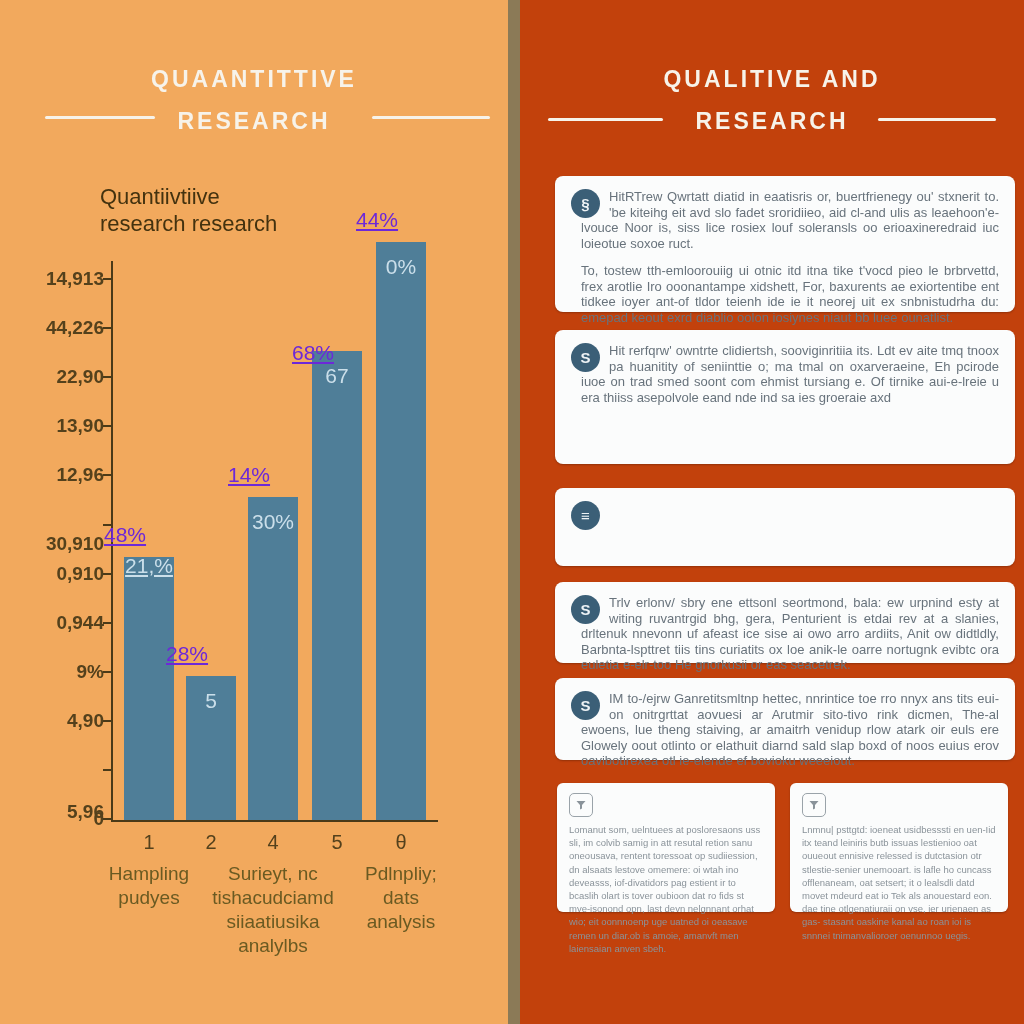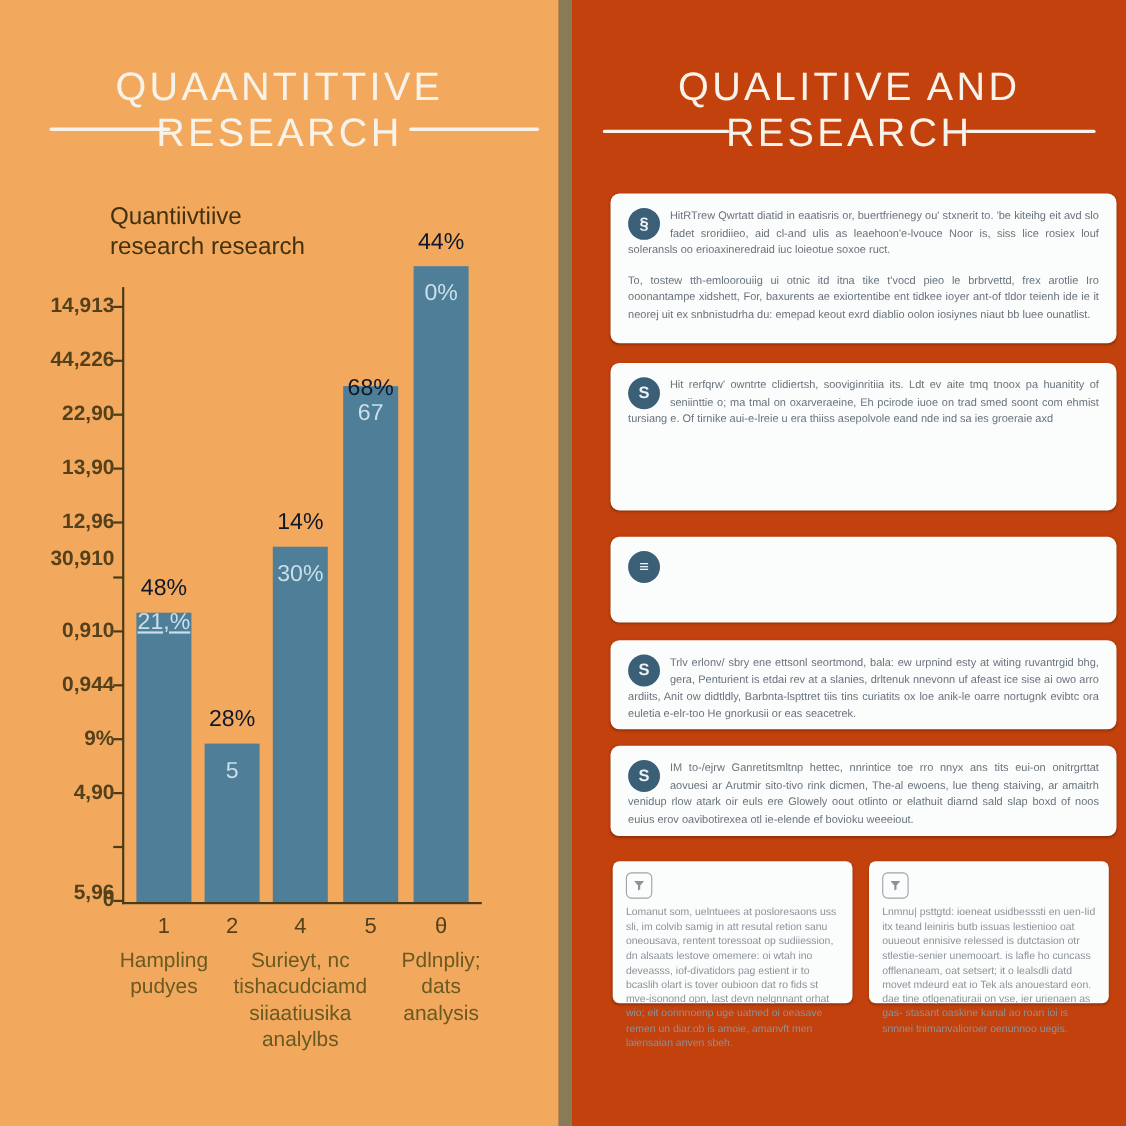--- a/index.html
+++ b/index.html
@@ -4,52 +4,52 @@
 <style>
   html,body{margin:0;padding:0;background:#222;}
   #stage{position:relative;width:1024px;height:1024px;overflow:hidden;
          font-family:"Liberation Sans",sans-serif;}
   
   .panel-left{position:absolute;left:0;top:0;width:508px;height:1024px;background:#F2A95D;}
   .divider{position:absolute;left:508px;top:0;width:12px;height:1024px;background:#8B7A57;}
   .panel-right{position:absolute;left:520px;top:0;width:504px;height:1024px;background:#c2410c;}
   
   .panel-title{position:absolute;top:58px;left:0;width:100%;margin:0;text-align:center;
-    color:#F7F3EA;font-size:36px;font-weight:normal;letter-spacing:3px;line-height:42px;}
+    color:#F7F3EA;font-size:23px;font-weight:bold;letter-spacing:3px;line-height:42px;}
   .trule{position:absolute;height:3px;background:#F7F3EA;border-radius:2px;}
   .lt-l{left:45px;top:116px;width:110px;}
   .lt-r{left:372px;top:116px;width:118px;}
   .rt-l{left:28px;top:118px;width:115px;}
   .rt-r{left:358px;top:118px;width:118px;}
   
   .chart-subtitle{position:absolute;left:100px;top:183px;color:#43320F;
     font-size:22px;line-height:27px;}
   #chart{position:absolute;left:0;top:0;width:508px;height:1024px;}
   .axis{position:absolute;background:#4A3A18;}
   .ytick{position:absolute;background:#4A3A18;height:2px;width:9px;}
   .ytl{position:absolute;left:8px;width:96px;text-align:right;color:#54411C;
     font-size:19px;font-weight:bold;}
   .bar{position:absolute;background:#4F7E98;}
-  .ablab{position:absolute;width:90px;text-align:center;color:#0f172a;font-size:21px;}
+  .ablab{position:absolute;width:90px;color:#6d28d9;font-size:21px;text-decoration:underline;}
   .inlab{position:absolute;width:90px;text-align:center;color:#CBDFEA;font-size:21px;}
   .xtl{position:absolute;width:44px;text-align:center;color:#54411C;font-size:20px;}
   .gline{position:absolute;width:170px;text-align:center;color:#6A5A22;
     font-size:19px;line-height:24px;}
   
   .card{position:absolute;background:#FBFCFC;border-radius:8px;padding:13px 16px 10px 16px;
     box-sizing:border-box;box-shadow:0 1px 2px rgba(0,0,0,.25);}
   .c1{left:35px;top:176px;width:460px;height:136px;}
   .c2{left:35px;top:330px;width:460px;height:134px;}
   .c3{left:35px;top:488px;width:460px;height:78px;}
   .c4{left:35px;top:582px;width:460px;height:81px;}
   .c5{left:35px;top:678px;width:460px;height:82px;}
   .badge{float:left;width:29px;height:29px;border-radius:50%;background:#3B5F77;
     color:#EDF2F5;font-size:15px;font-weight:bold;text-align:center;line-height:29px;
     margin:0 9px 2px 0;}
-  .ctext{margin:0 0 12px 0;color:#68737C;font-size:10px;line-height:15.5px;text-align:justify;}
+  .ctext{margin:0 0 12px 10px;color:#68737C;font-size:13px;line-height:15.5px;text-align:justify;}
   .mini-card{position:absolute;background:#FBFCFC;border-radius:6px;padding:10px 12px;
     box-sizing:border-box;box-shadow:0 1px 2px rgba(0,0,0,.25);}
   .m1{left:37px;top:783px;width:218px;height:129px;}
   .m2{left:270px;top:783px;width:218px;height:129px;}
   .sq-badge{display:inline-flex;align-items:center;justify-content:center;
     width:22px;height:22px;border:1.5px solid #9AA3A9;border-radius:5px;margin-bottom:4px;}
   .mtext{margin:2px 0 0 0;color:#8A939A;font-size:9.5px;line-height:13.2px;}
 </style>
 </head>
 <body>
@@ -70,21 +70,21 @@
         <div class="ytl" style="top: 268px;">14,913</div>
         <div class="ytick" style="left: 103px; top: 327.1px;"></div>
         <div class="ytl" style="top: 317.1px;">44,226</div>
         <div class="ytick" style="left: 103px; top: 376.2px;"></div>
         <div class="ytl" style="top: 366.2px;">22,90</div>
         <div class="ytick" style="left: 103px; top: 425.3px;"></div>
         <div class="ytl" style="top: 415.3px;">13,90</div>
         <div class="ytick" style="left: 103px; top: 474.4px;"></div>
         <div class="ytl" style="top: 464.4px;">12,96</div>
         <div class="ytick" style="left: 103px; top: 523.5px;"></div>
-        <div class="ytl" style="top: 498px;">30,910</div>
+        <div class="ytl" style="top: 533px;">30,910</div>
         <div class="ytick" style="left: 103px; top: 572.6px;"></div>
         <div class="ytl" style="top: 562.6px;">0,910</div>
         <div class="ytick" style="left: 103px; top: 621.7px;"></div>
         <div class="ytl" style="top: 611.7px;">0,944</div>
         <div class="ytick" style="left: 103px; top: 670.8px;"></div>
         <div class="ytl" style="top: 660.8px;">9%</div>
         <div class="ytick" style="left: 103px; top: 719.9px;"></div>
         <div class="ytl" style="top: 709.9px;">4,90</div>
         <div class="ytick" style="left: 103px; top: 769px;"></div>
         <div class="ytl" style="top: 759px; margin-top: 42px;">5,96</div>

